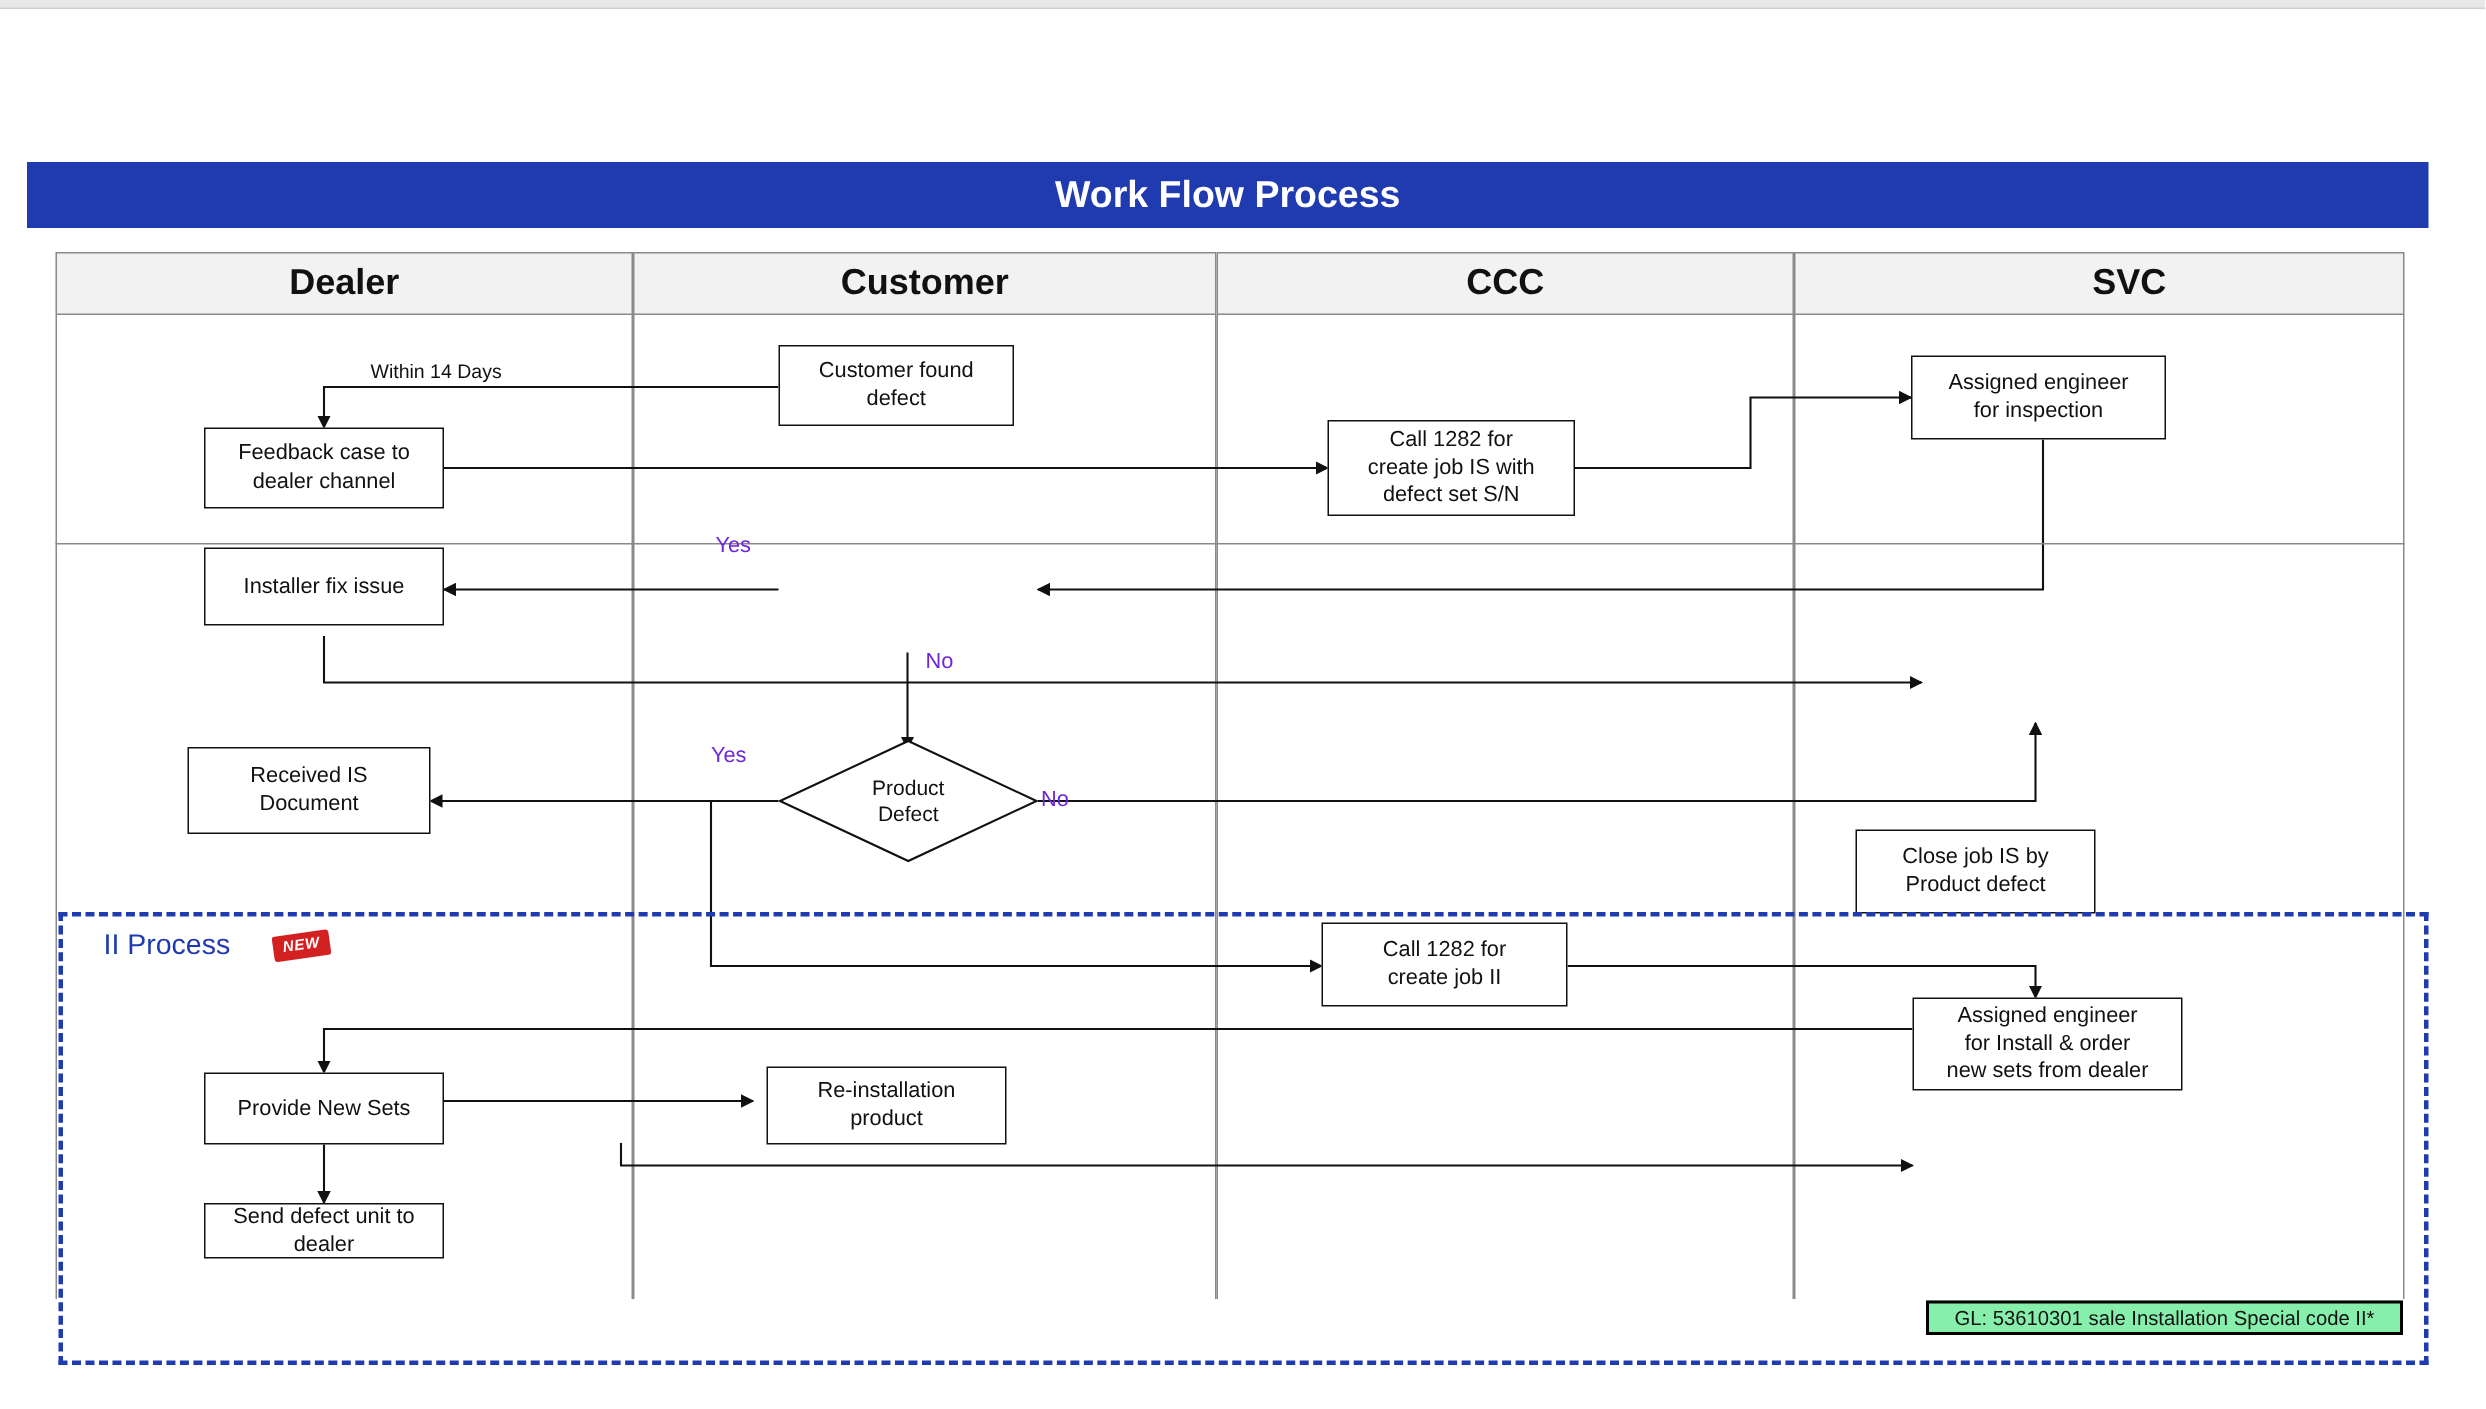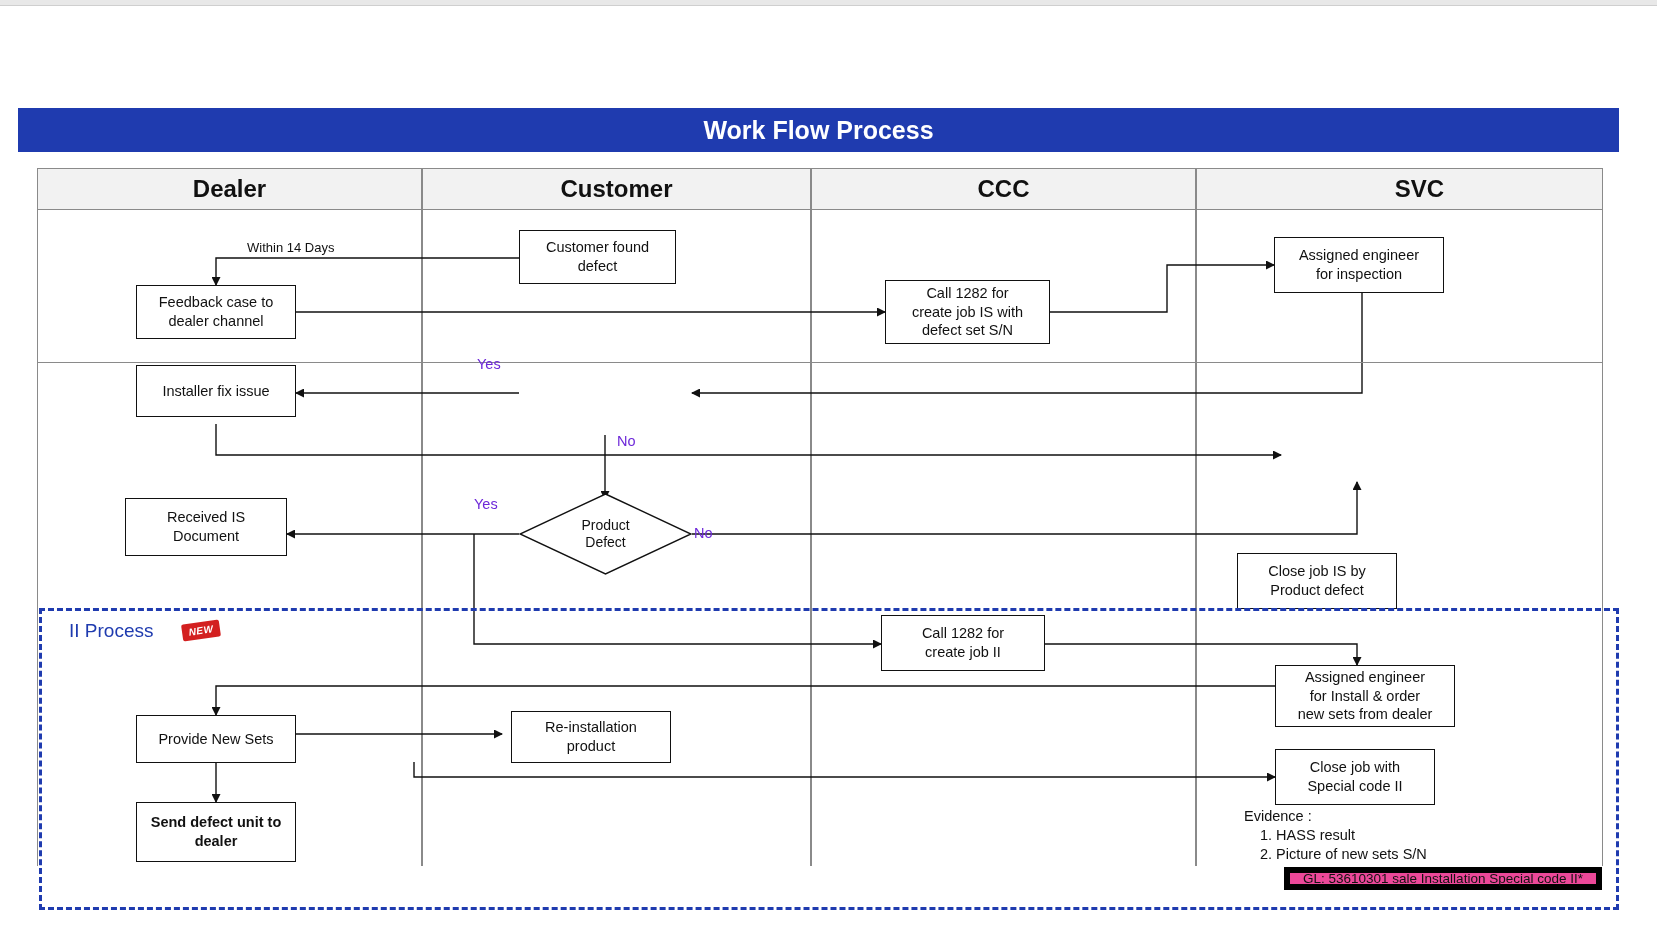--- a/index.html
+++ b/index.html
@@ -182,22 +182,22 @@
     white-space: nowrap;
   }
   .evidence div { padding-left: 0; }
   .evidence .ind { padding-left: 16px; }
   .gl-note {
     position: absolute;
     left: 1265px;
     top: 715px;
     width: 318px;
     height: 23px;
-    background: #ec4899;
-    border: 6px solid #000000;
+    background: #86efac;
+    border: 2px solid #000000;
     box-sizing: border-box;
     font-size: 13.5px;
     color: #111;
     display: flex;
     align-items: center;
     justify-content: center;
   }
   svg.wires {
     position: absolute;
     left: 0; top: 0;
@@ -318,28 +318,21 @@
 
     <div class="node" style="left:1256px; top:513px; width:180px; height:62px; white-space:pre-line;">Assigned engineer
 for Install &amp; order
 new sets from dealer</div>
 
     <div class="node" style="left:117px; top:563px; width:160px; height:48px;">Provide New Sets</div>
 
     <div class="node" style="left:492px; top:559px; width:160px; height:52px; white-space:pre-line;">Re-installation
 product</div>
 
-    <div class="node" style="left:1256px; top:597px; width:160px; height:56px; white-space:pre-line;">Close job with
-Special code II</div>
-
-    <div class="node" style="left:117px; top:650px; width:160px; height:60px; white-space:pre-line;font-weight:bold;">Send defect unit to
+
+    <div class="node" style="left:117px; top:650px; width:160px; height:37px; white-space:pre-line;">Send defect unit to
 dealer</div>
 
-    <div class="evidence">
-      <div>Evidence :</div>
-      <div class="ind">1. HASS result</div>
-      <div class="ind">2. Picture of new sets S/N</div>
-    </div>
 
     <div class="gl-note">GL: 53610301 sale Installation Special code II*</div>
 
   </div>
 </div>
 
 </body></html>

